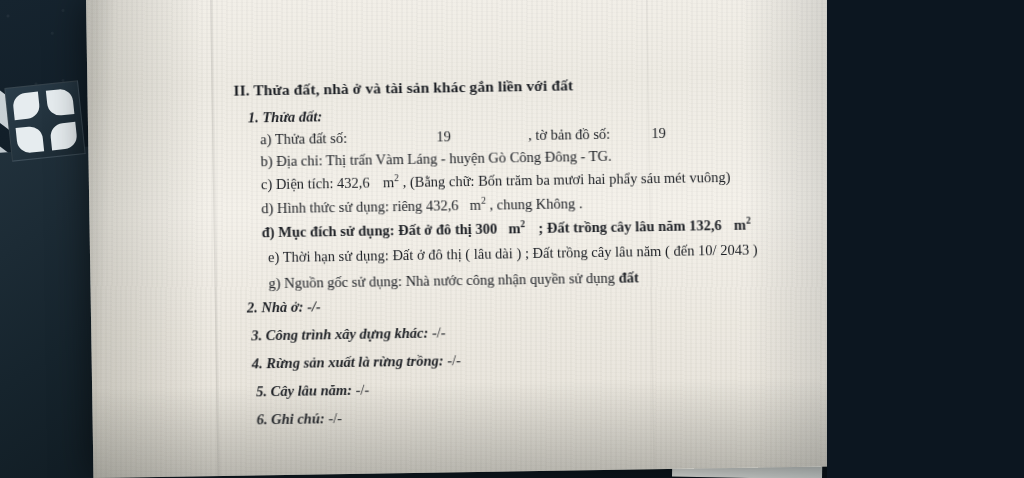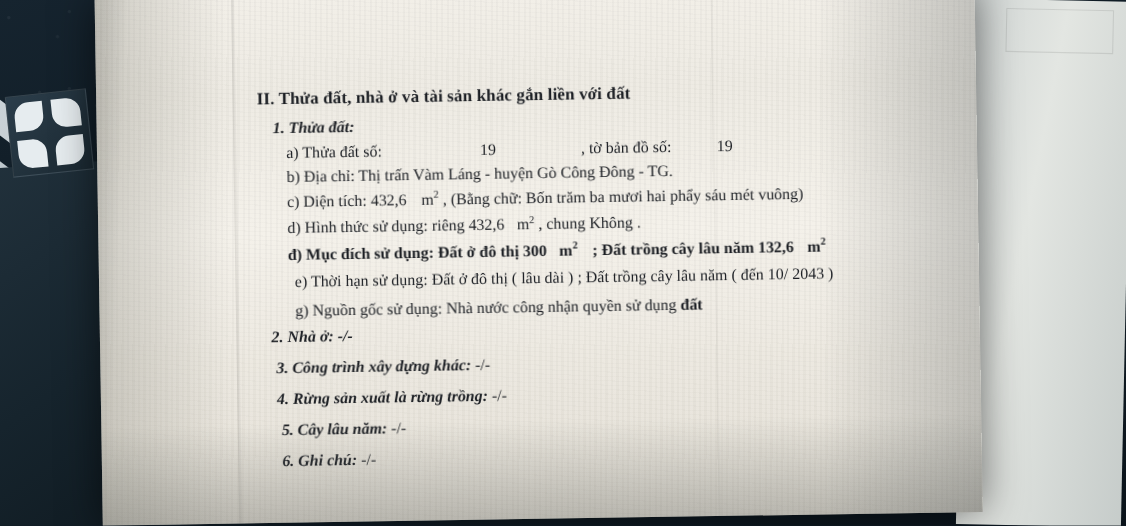--- a/index.html
+++ b/index.html
@@ -2,21 +2,21 @@
 <html><head>
 <meta charset="utf-8">
 <style>
   html, body {
     margin: 0;
     padding: 0;
     background: #0c1620;
   }
   #shot {
     position: relative;
-    width: 1024px;
+    width: 827px;
     height: 478px;
     overflow: hidden;
     font-family: "Liberation Serif", serif;
     background: #101c27;
   }
 
   
   .bg-floor {
     position: absolute;
     inset: 0;

